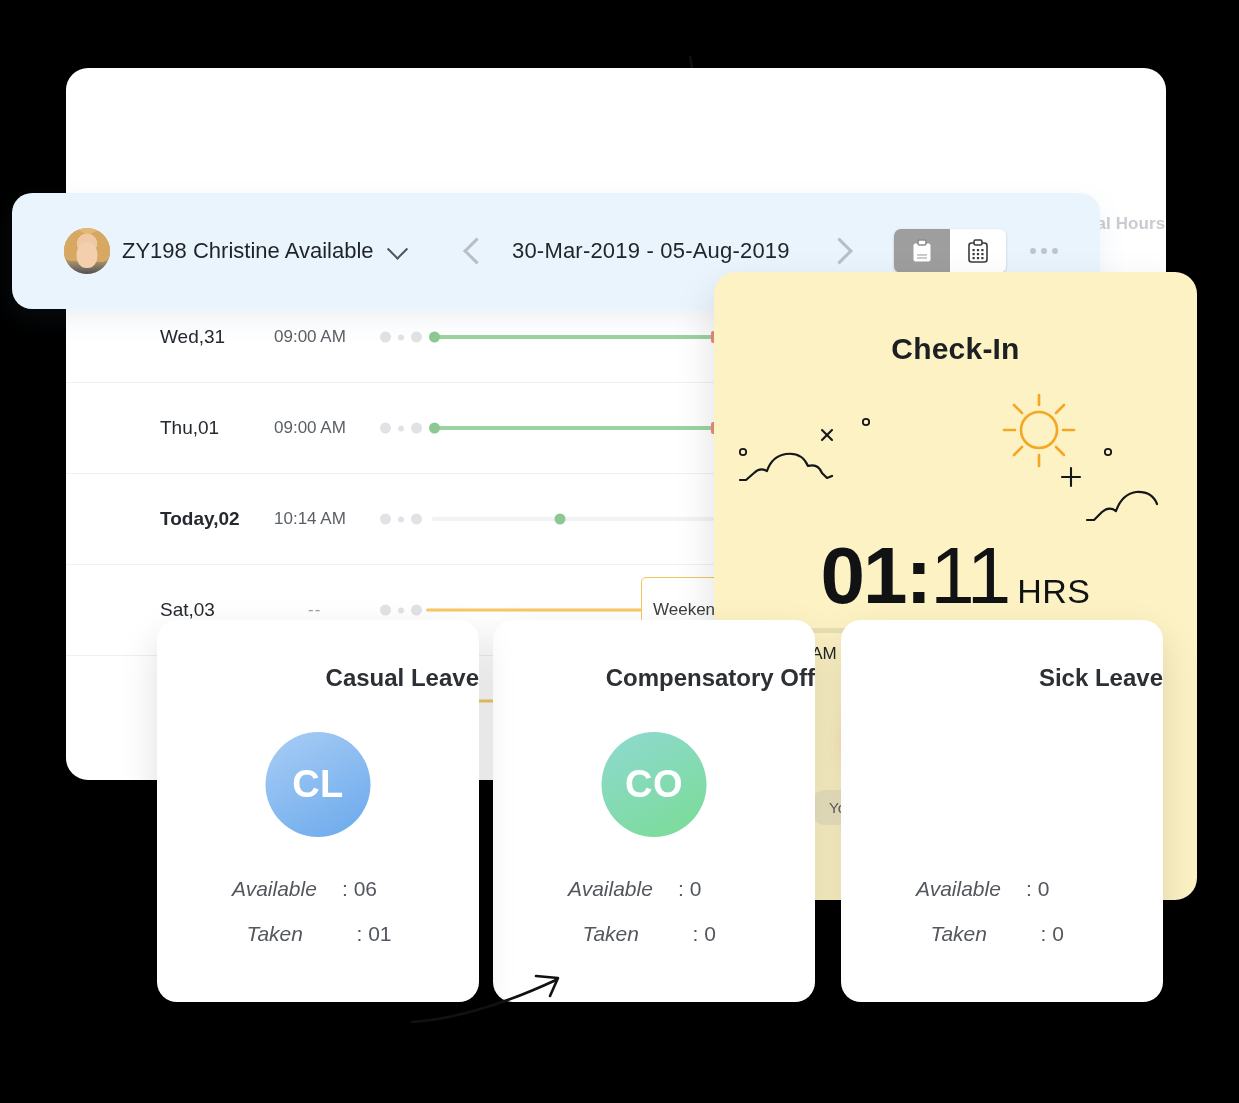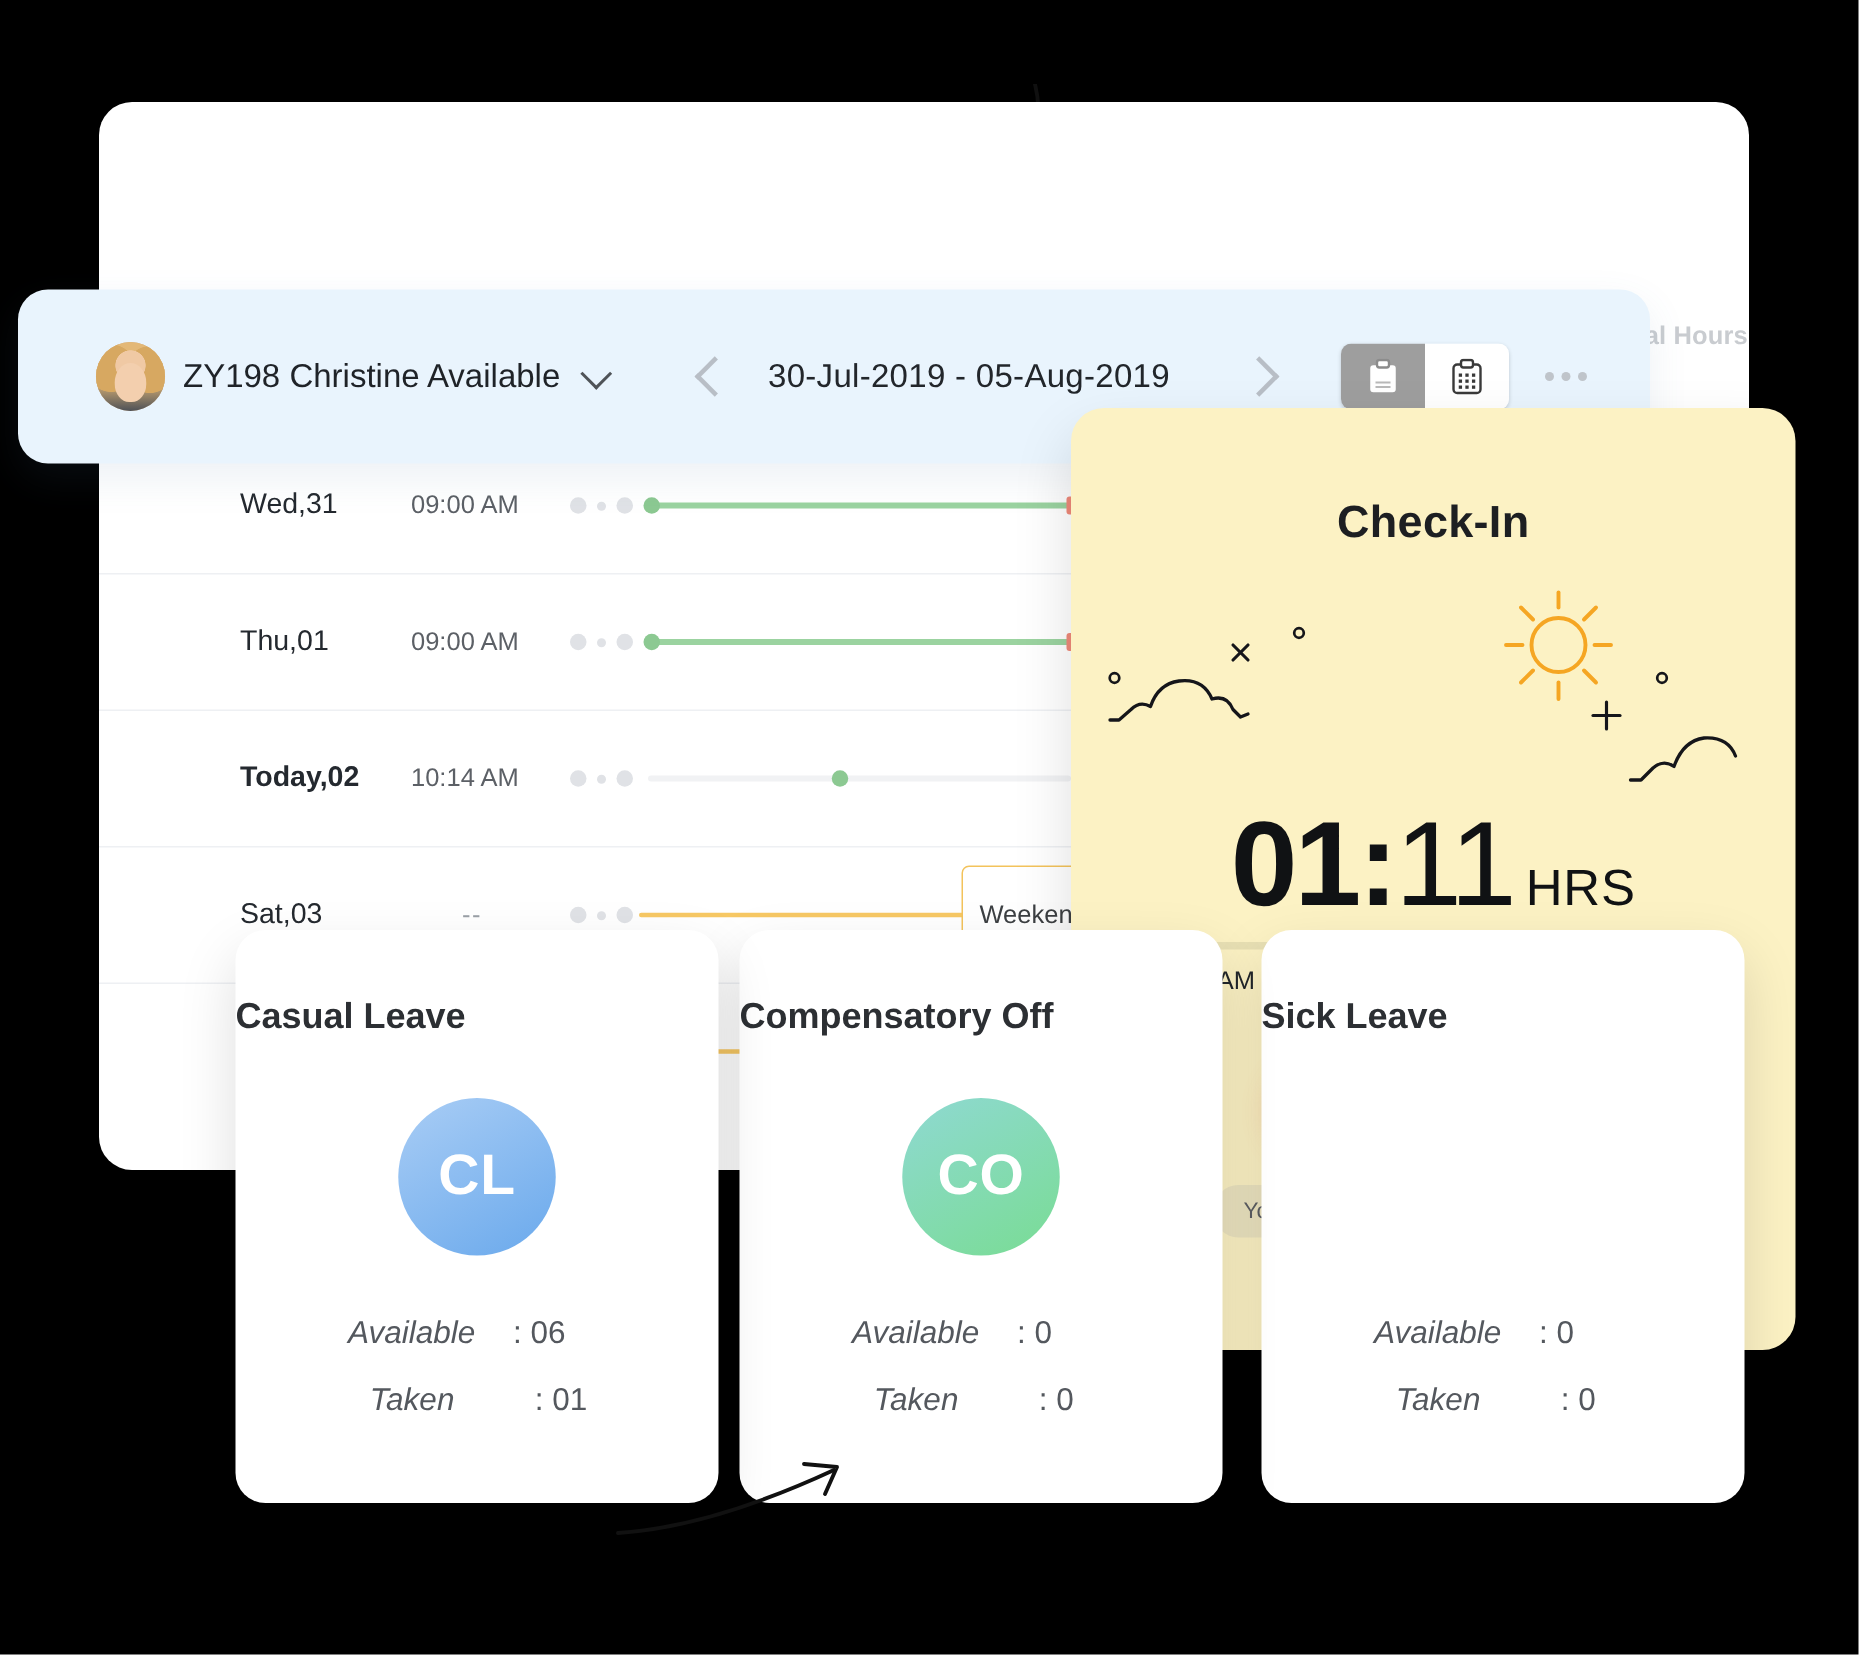--- a/index.html
+++ b/index.html
@@ -180,21 +180,21 @@
   
   .leave-card{
     position:absolute;background:#ffffff;border-radius:20px;
     box-shadow:0 16px 38px rgba(0,0,0,.13);
     overflow:hidden;
   }
   .lc1{left:157px;top:620px;width:322px;height:382px;}
   .lc2{left:493px;top:620px;width:322px;height:382px;}
   .lc3{left:841px;top:620px;width:322px;height:382px;}
   .lc-title{
-    position:absolute;left:0;right:0;top:44px;text-align:left;
+    position:absolute;left:0;right:0;top:44px;text-align:right;
     font-size:24px;font-weight:bold;color:#2c2f33;white-space:nowrap;
   }
   .lc-badge{
     position:absolute;left:50%;top:112px;transform:translateX(-50%);
     width:105px;height:105px;border-radius:50%;
     display:flex;align-items:center;justify-content:center;
     color:#ffffff;font-size:38px;font-weight:bold;letter-spacing:.5px;
   }
   .b-blue{background:linear-gradient(150deg,#a9cdf5 0%,#6aa9ec 100%);}
   .b-green{background:linear-gradient(150deg,#8fd9d2 0%,#79dc94 100%);}
@@ -292,21 +292,21 @@
 
   <div class="emp-bar">
     <div class="avatar">
       <div class="hair"></div>
         <div class="face"></div>
     </div>
     <div class="emp-name">ZY198 Christine Available</div>
     <div class="chev-down"></div>
 
     <div class="nav-arrow prev"></div>
-    <div class="date-range">30-Jul-2019  -  05-Aug-2019</div>
+    <div class="date-range">30-Mar-2019  -  05-Aug-2019</div>
     <div class="nav-arrow next"></div>
 
     <div class="toggle">
       <div class="tg on">
         <svg width="22" height="25" viewBox="0 0 22 25">
           <rect x="2" y="4" width="18" height="19" rx="2.5" fill="#fff" stroke="#9e9e9e" stroke-width="1"></rect>
           <rect x="7" y="1" width="8" height="5" rx="1.6" fill="#fff" stroke="#8c8c8c" stroke-width="1.6"></rect>
           <rect x="2" y="4" width="18" height="9" rx="2.5" fill="#9e9e9e" opacity=".0"></rect>
           <line x1="6" y1="16" x2="16" y2="16" stroke="#b9b9b9" stroke-width="1.4"></line>
           <line x1="6" y1="19" x2="16" y2="19" stroke="#b9b9b9" stroke-width="1.4"></line>

